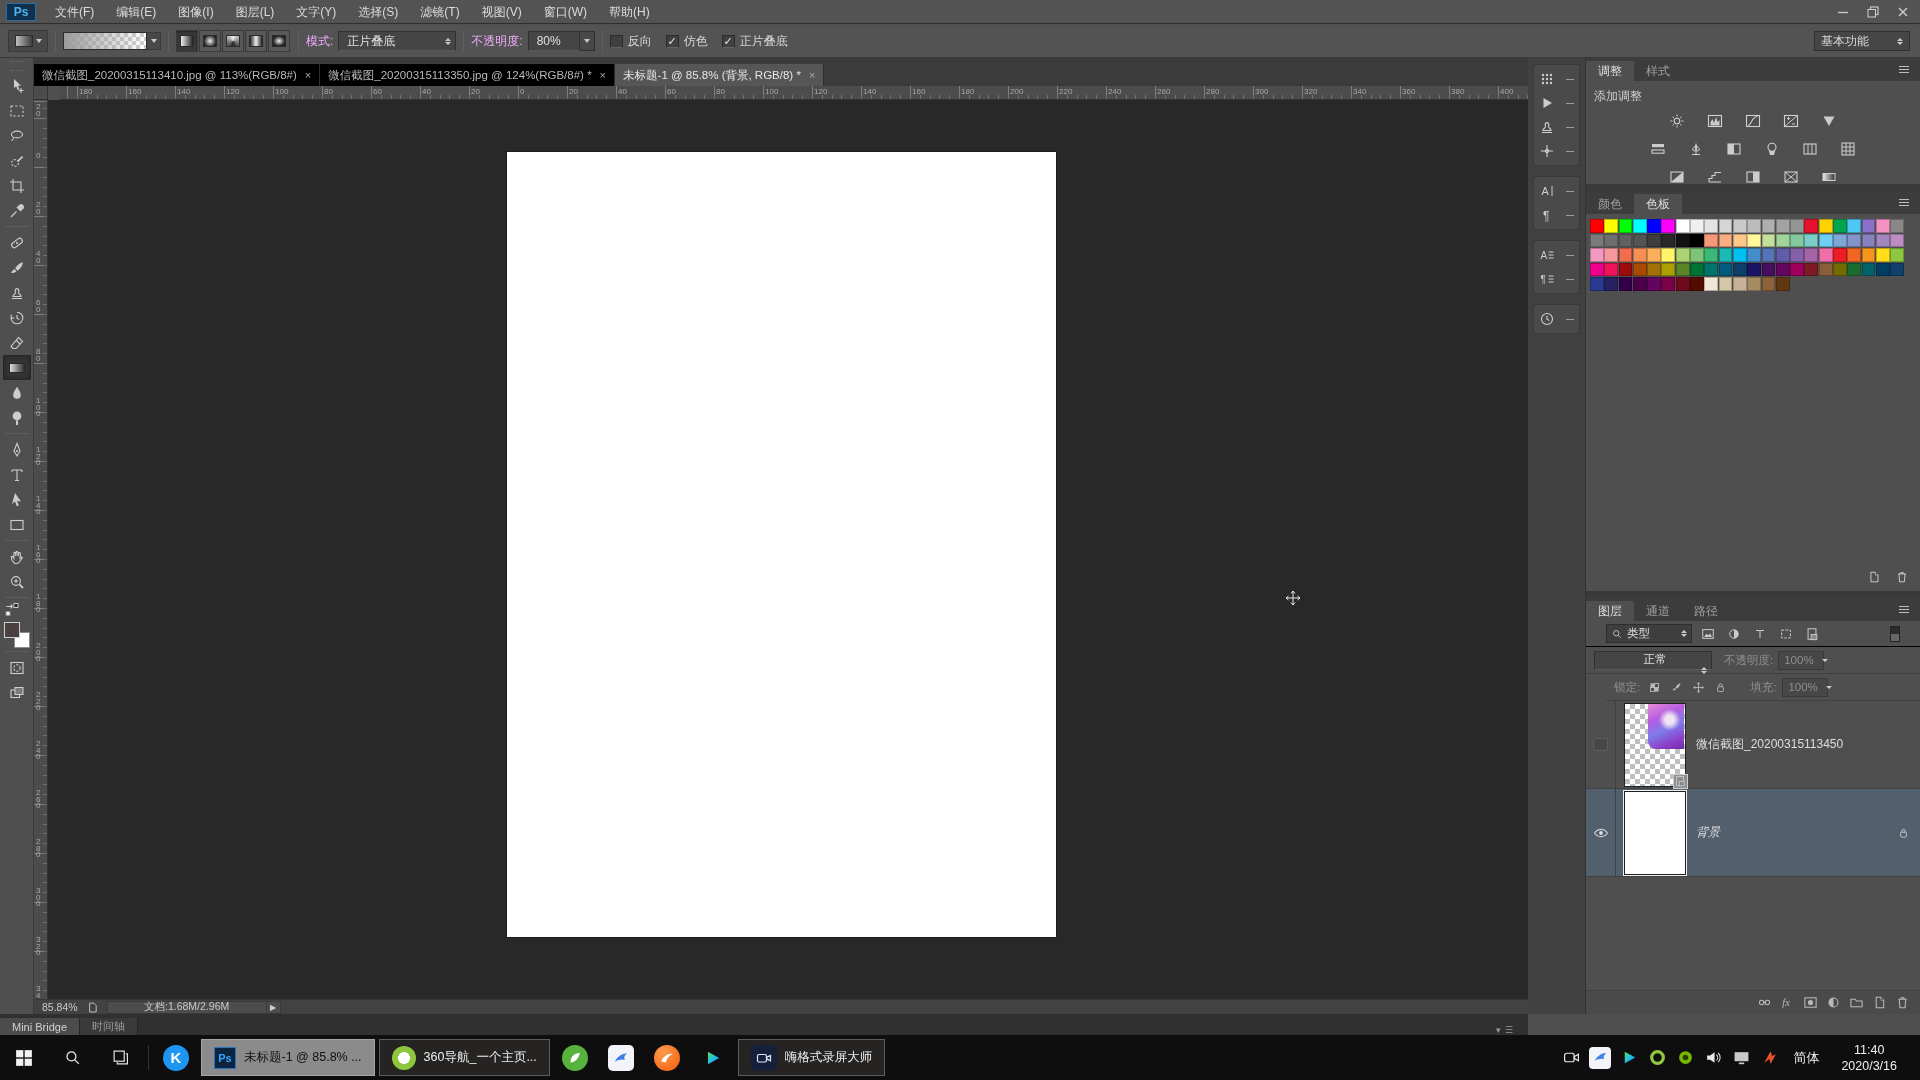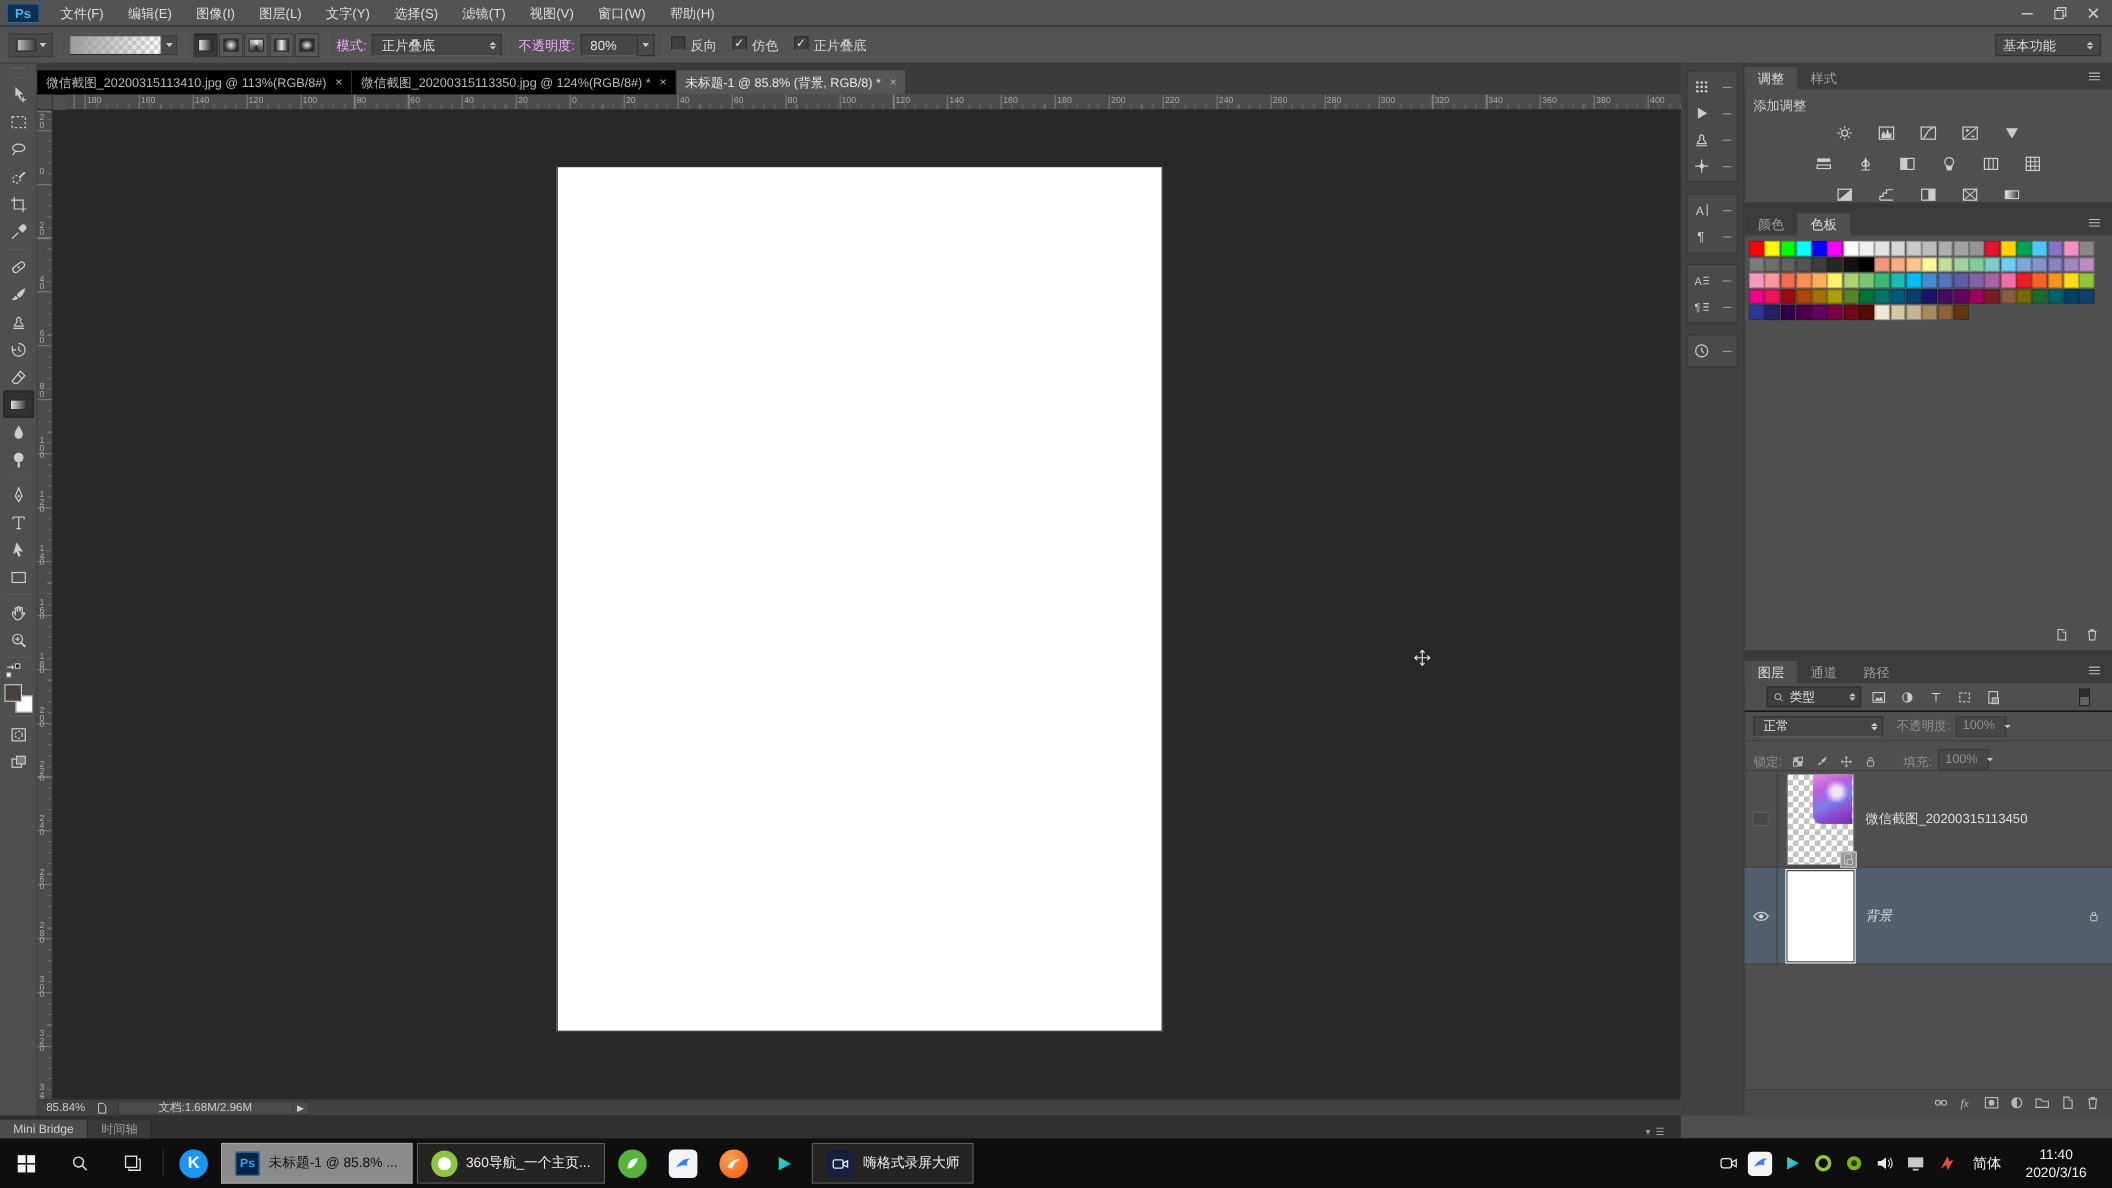--- a/index.html
+++ b/index.html
@@ -42,21 +42,21 @@
   .dropdown{height:20px;background:#454545;border:1px solid #313131;border-bottom-color:#5a5a5a;
     display:flex;align-items:center;padding:0 4px 0 8px;color:#e0e0e0;}
   .dd-arrows{margin-left:auto;display:flex;flex-direction:column;gap:1px;padding-left:8px;}
   .dd-arrows i{display:block;width:0;height:0;border-left:3px solid transparent;border-right:3px solid transparent;}
   .dd-arrows i.up{border-bottom:3.5px solid #c9c9c9;}
   .dd-arrows i.dn{border-top:3.5px solid #c9c9c9;}
   .spin-btn{width:15px;height:20px;background:#484848;border:1px solid #313131;border-left:none;
     display:flex;align-items:center;justify-content:center;}
   .chk{width:13px;height:13px;background:#404040;border:1px solid #2c2c2c;border-bottom-color:#616161;
     display:flex;align-items:center;justify-content:center;font-size:11px;color:#e8e8e8;margin-right:5px;}
-  .chk-row{display:flex;margin-right:14px;}
+  .chk-row{display:flex;align-items:center;margin-right:14px;}
   #workspace-btn{margin-left:auto;margin-right:10px;width:96px;height:20px;background:#464646;border:1px solid #303030;
     display:flex;align-items:center;padding:0 6px;font-size:12px;color:#d8d8d8;}
   
   #toolbar{position:absolute;left:0;top:58px;width:34px;height:956px;background:#4f4f4f;border-right:1px solid #3c3c3c;}
   #toolbar-grip{height:10px;margin:3px 10px 2px;border-top:1px dotted #6e6e6e;border-bottom:1px dotted #6e6e6e;}
   .tool{width:28px;height:25px;margin:0 auto;display:flex;align-items:center;justify-content:center;border-radius:2px;}
   .tool.selected{background:#353535;box-shadow:inset 0 0 0 1px #272727,inset 0 0 6px #202020;}
   .tool-sep{height:1px;background:#424242;border-bottom:1px solid #5c5c5c;margin:3px 4px;}
   .grad-tool-chip{width:16px;height:10px;border:1px solid #2a2a2a;background:linear-gradient(90deg,#ddd,#333);}
   #fb-block{position:relative;width:26px;height:26px;margin:4px auto 2px;}
@@ -113,24 +113,24 @@
   #swatches-footer{display:flex;justify-content:flex-end;gap:8px;padding:4px 8px 5px;}
   #adj-hint{font-size:12px;color:#cfcfcf;padding:7px 0 2px 8px;}
   .adj-row{display:flex;justify-content:center;gap:16px;padding:5px 0;}
   .adj-icon{width:22px;height:18px;display:flex;align-items:center;justify-content:center;}
   
   #layers-filter{height:26px;display:flex;align-items:center;padding:0 20px;gap:6px;border-bottom:1px solid #000000;}
   #filter-box{width:86px;height:19px;background:#3e3e3e;border:1px solid #2e2e2e;display:flex;align-items:center;padding:0 4px;gap:4px;font-size:11.5px;color:#e0e0e0;}
   .filter-ico{width:20px;height:18px;display:flex;align-items:center;justify-content:center;}
   #filter-toggle{margin-left:auto;width:10px;height:16px;background:linear-gradient(#2c2c2c 50%,#666 50%);border:1px solid #222;}
   #layers-blend{height:27px;display:flex;align-items:center;padding:0 8px;border-bottom:1px solid #404040;font-size:11.5px;}
-  #blend-dd{width:118px;height:19px;}
+  #blend-dd{width:118px;height:19px;flex-direction:column;}
   .dim{color:#8f8f8f;}
   .dim-field{width:46px;height:19px;background:#474747;border:1px solid #3a3a3a;display:flex;align-items:center;padding:0 5px;color:#8f8f8f;}
-  #layers-lock{height:27px;display:flex;align-items:flex-end;padding:0 8px;gap:6px;border-bottom:1px solid #404040;font-size:11.5px;}
+  #layers-lock{height:27px;display:flex;align-items:center;padding:0 8px;gap:6px;border-bottom:1px solid #404040;font-size:11.5px;margin-left:20px;}
   .lock-ico{width:16px;height:16px;display:flex;align-items:center;justify-content:center;opacity:.85;}
   #layers-list{}
   .layer-row{height:88px;display:flex;align-items:center;border-bottom:1px solid #404040;position:relative;}
   .layer-row.selected{background:#525f6c;}
   .vis-cell{width:30px;height:88px;border-right:1px solid #404040;display:flex;align-items:center;justify-content:center;}
   .vis-empty{width:15px;height:13px;border:1px solid #5e5e5e;border-radius:2px;background:#474747;}
   .thumb-wrap{position:relative;width:62px;height:84px;margin:0 10px 0 8px;}
   .thumb{position:absolute;inset:0;border:1px solid #202020;}
   .thumb.checker{background-image:linear-gradient(45deg,#bfbfbf 25%,transparent 25%,transparent 75%,#bfbfbf 75%),
     linear-gradient(45deg,#bfbfbf 25%,transparent 25%,transparent 75%,#bfbfbf 75%);

